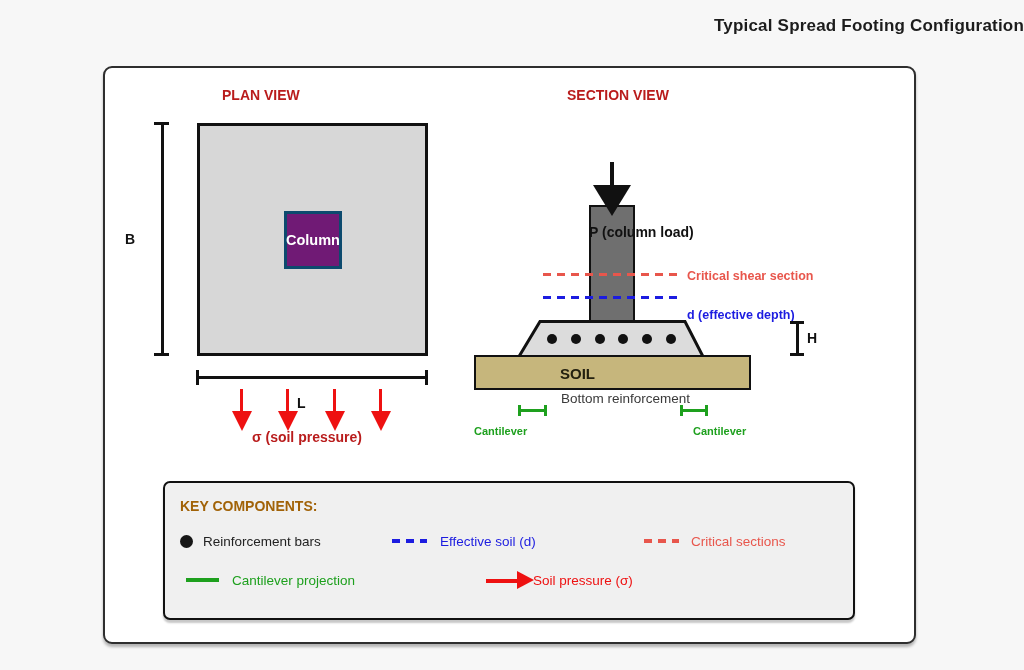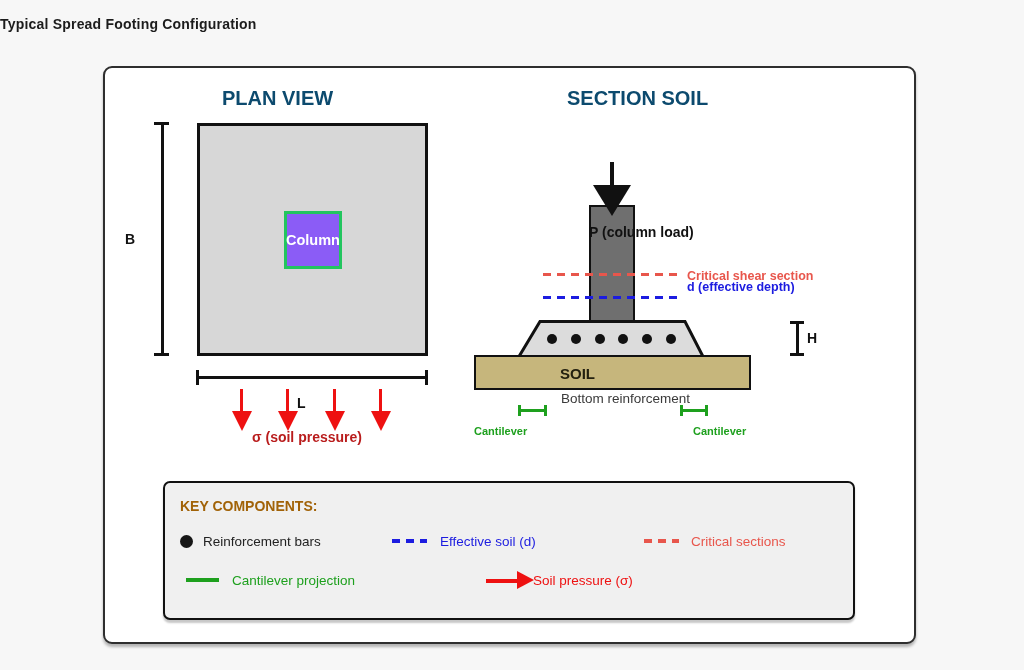--- a/index.html
+++ b/index.html
@@ -1,29 +1,29 @@
 <!DOCTYPE html>
 <html><head>
 <meta charset="utf-8">
 <style>
   * { margin: 0; padding: 0; box-sizing: border-box; }
   html, body { width: 1024px; height: 670px; background: #f7f7f7; overflow: hidden;
     font-family: "Liberation Sans", "DejaVu Sans", sans-serif; }
   .stage { position: relative; width: 1024px; height: 670px; }
   .abs { position: absolute; white-space: nowrap; }
-  .page-title { width: 1024px; top: 16px; text-align: left; font-size: 14px;
+  .page-title { width: 1024px; top: 16px; text-align: right; font-size: 17px;
     font-weight: bold; color: #1c1c1c; letter-spacing: 0.2px; }
   .panel { background: #ffffff; border: 2px solid #2e2e2e; border-radius: 9px;
     box-shadow: 0 3px 3px rgba(0,0,0,0.28); }
-  .view-heading { font-size: 20px; font-weight: bold; color: #0c4a6e; }
+  .view-heading { font-size: 14px; font-weight: bold; color: #b91c1c; }
   .hline { background: #111; height: 2.5px; }
   .vline { background: #111; width: 2.5px; }
   .dim-label { font-size: 14px; font-weight: bold; color: #111; }
   .footing-plan { background: #d7d7d7; border: 3px solid #111; }
-  .column-plan { background: #8b5cf6; border: 3px solid #22c55e; display: flex;
+  .column-plan { background: #701a75; border: 3px solid #0c4a6e; display: flex;
     align-items: center; justify-content: center; overflow: visible; text-align: center; }
   .column-plan span { color: #fff; font-size: 14.5px; font-weight: bold; }
   .red-stem { width: 3px; background: #ee1111; }
   .red-head { width: 0; height: 0; border-left: 10px solid transparent;
     border-right: 10px solid transparent; border-top: 20px solid #ee1111; }
   .sigma-label { color: #b91c1c; font-size: 14px; font-weight: bold; }
   .load-stem { width: 4px; background: #111; z-index: 3; }
   .load-head { width: 0; height: 0; border-left: 19px solid transparent;
     border-right: 19px solid transparent; border-top: 31px solid #111; z-index: 3; }
   .load-label { font-size: 14px; font-weight: bold; color: #111; z-index: 1; }
@@ -80,32 +80,32 @@
   <div class="abs red-stem" style="left:240px; top:389px; height:23px;"></div>
   <div class="abs red-head" style="left:232px; top:411px;"></div>
   <div class="abs red-stem" style="left:286px; top:389px; height:23px;"></div>
   <div class="abs red-head" style="left:278px; top:411px;"></div>
   <div class="abs red-stem" style="left:333px; top:389px; height:23px;"></div>
   <div class="abs red-head" style="left:325px; top:411px;"></div>
   <div class="abs red-stem" style="left:379px; top:389px; height:23px;"></div>
   <div class="abs red-head" style="left:371px; top:411px;"></div>
   <div class="abs sigma-label" style="left:252px; top:429px;">σ (soil pressure)</div>
 
-  <div class="abs view-heading" style="left:567px; top:87px;">SECTION SOIL</div>
+  <div class="abs view-heading" style="left:567px; top:87px;">SECTION VIEW</div>
 
   <div class="abs load-label" style="left:589px; top:180px;margin-top:44px;">P (column load)</div>
   <div class="abs load-stem" style="left:610px; top:162px; height:26px;"></div>
   <div class="abs load-head" style="left:593px; top:185px;"></div>
 
   <div class="abs column-section" style="left:589px; top:205px; width:46px; height:117px;"></div>
 
   <div class="abs dash-red" style="left:543px; top:273px; width:135px; z-index:4;"></div>
   <div class="abs lbl-red" style="left:687px; top:269px;">Critical shear section</div>
   <div class="abs dash-blue" style="left:543px; top:296px; width:135px; z-index:4;"></div>
-  <div class="abs lbl-blue" style="left:687px; top:280px;">d (effective depth)</div>
+  <div class="abs lbl-blue" style="left:687px; top:308px;">d (effective depth)</div>
 
   <svg class="abs" style="left:514px; top:319px;" width="194" height="40" viewBox="0 0 194 40">
     <polygon points="26,2.5 171,2.5 189,37.5 5,37.5" fill="#dcdcdc" stroke="#111" stroke-width="3"></polygon>
   </svg>
 
   <div class="abs rebar-row" style="left:547px; top:334px; width:129px; height:10px;">
       <div class="rebar-dot"></div>
       <div class="rebar-dot"></div>
       <div class="rebar-dot"></div>
       <div class="rebar-dot"></div>

